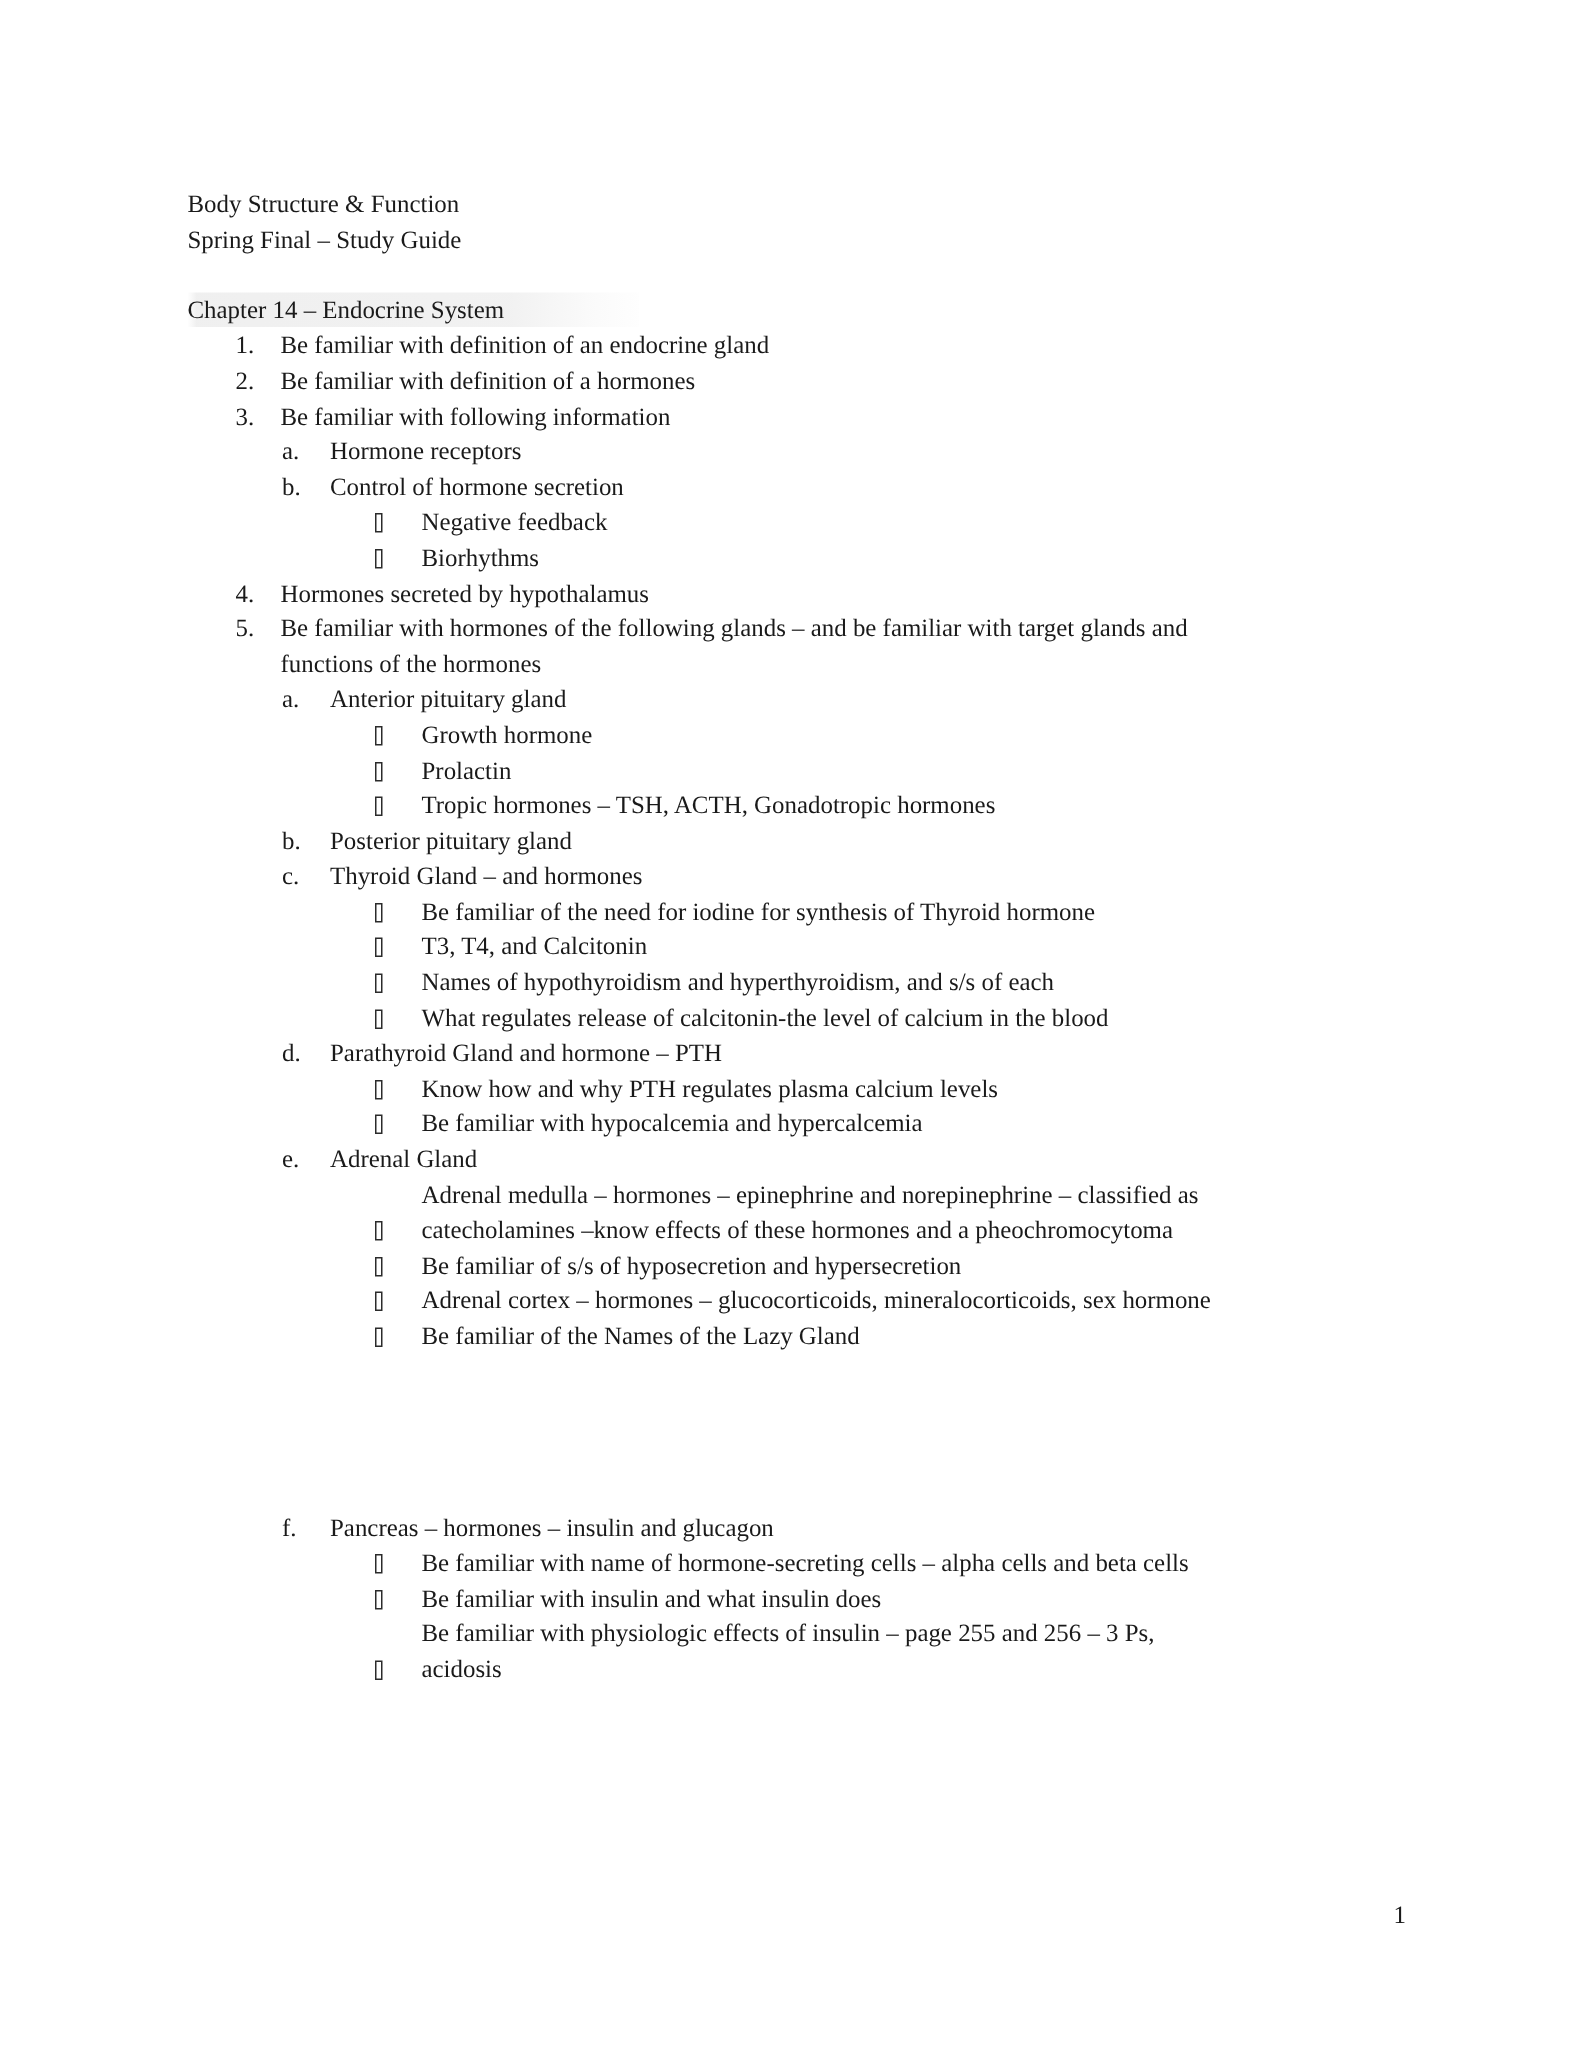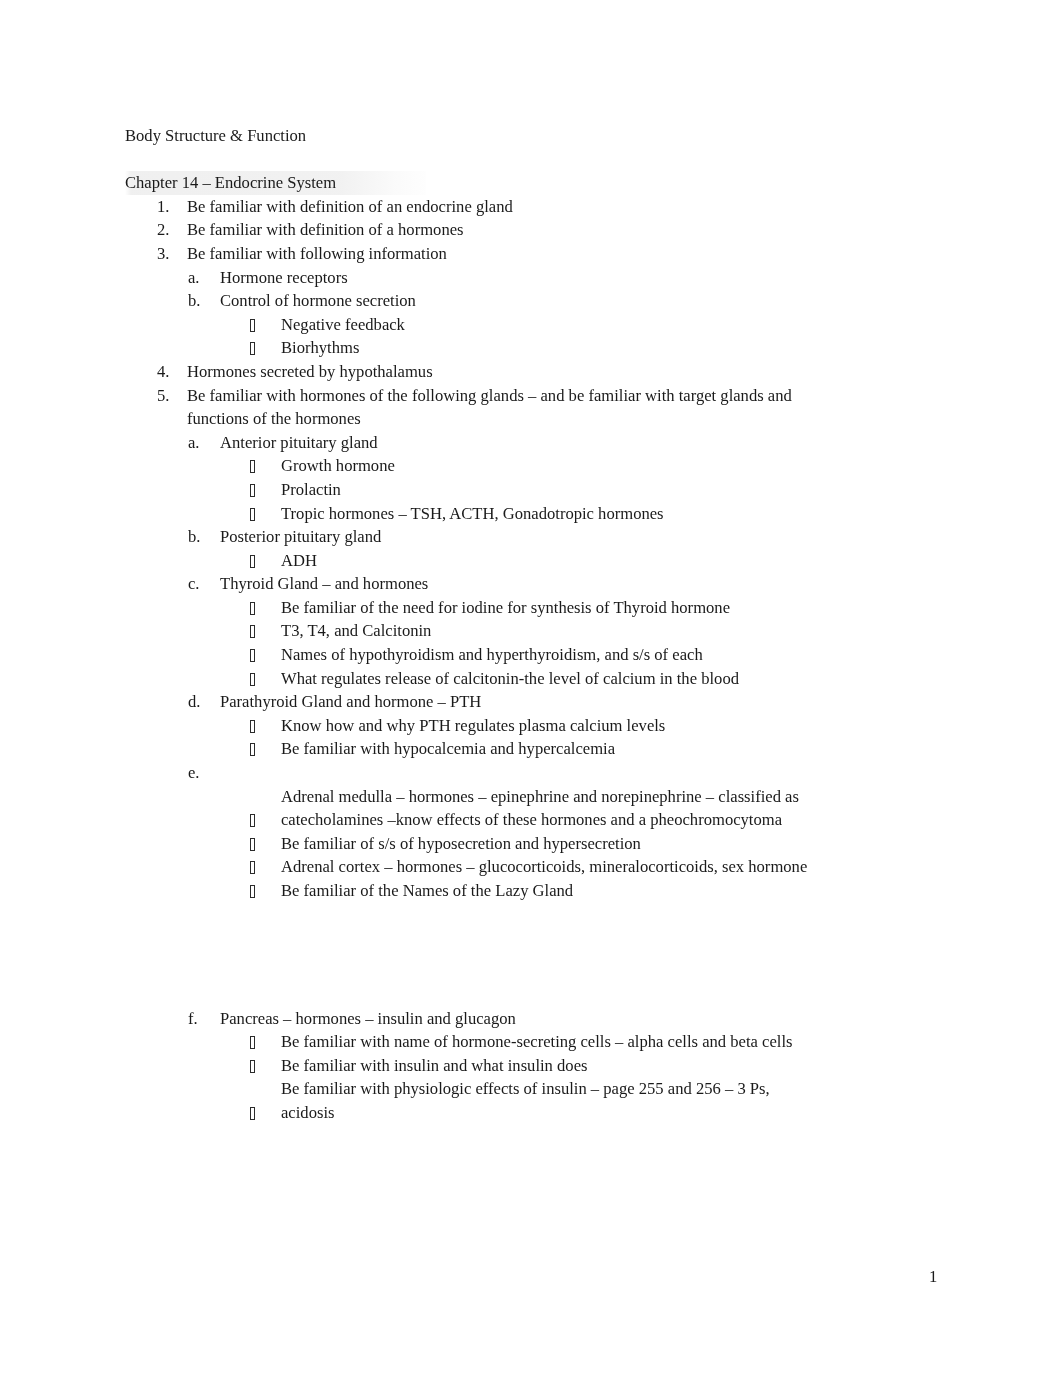--- a/index.html
+++ b/index.html
@@ -103,20 +103,21 @@
   }
 </style>
 </head>
 <body>
 
 <div id="page">
 
   <div id="content">
 
     <div class="line hdr">Body Structure &amp; Function</div>
+    <div class="line hdr">Spring Final – Study Guide</div>
 
     <div class="spacer-line"></div>
 
     <div class="line"><span class="chapter">Chapter 14 – Endocrine System</span></div>
 
     <div class="row lvl1">
       <span class="marker">1.</span>
       <span class="text">Be familiar with definition of an endocrine gland</span>
     </div>
 
@@ -179,24 +180,20 @@
     <div class="row lvl3">
       <span class="marker"><span class="tofu"></span></span>
       <span class="text">Tropic hormones – TSH, ACTH, Gonadotropic hormones</span>
     </div>
 
     <div class="row lvl2">
       <span class="marker">b.</span>
       <span class="text">Posterior pituitary gland</span>
     </div>
 
-    <div class="row lvl3">
-      <span class="marker"><span class="tofu"></span></span>
-      <span class="text">ADH</span>
-    </div>
 
 
     <div class="row lvl2">
       <span class="marker">c.</span>
       <span class="text">Thyroid Gland – and hormones</span>
     </div>
 
     <div class="row lvl3">
       <span class="marker"><span class="tofu"></span></span>
       <span class="text">Be familiar of the need for iodine for synthesis of Thyroid hormone</span>
@@ -227,20 +224,21 @@
       <span class="text">Know how and why PTH regulates plasma calcium levels</span>
     </div>
 
     <div class="row lvl3">
       <span class="marker"><span class="tofu"></span></span>
       <span class="text">Be familiar with hypocalcemia and hypercalcemia</span>
     </div>
 
     <div class="row lvl2">
       <span class="marker">e.</span>
+      <span class="text">Adrenal Gland</span>
     </div>
 
     <div class="row lvl3">
       <span class="marker"><span class="tofu"></span></span>
       <span class="text">Adrenal medulla – hormones – epinephrine and norepinephrine – classified as catecholamines –know effects of these hormones and a pheochromocytoma</span>
     </div>
 
     <div class="row lvl3">
       <span class="marker"><span class="tofu"></span></span>
       <span class="text">Be familiar of s/s of hyposecretion and hypersecretion</span>

